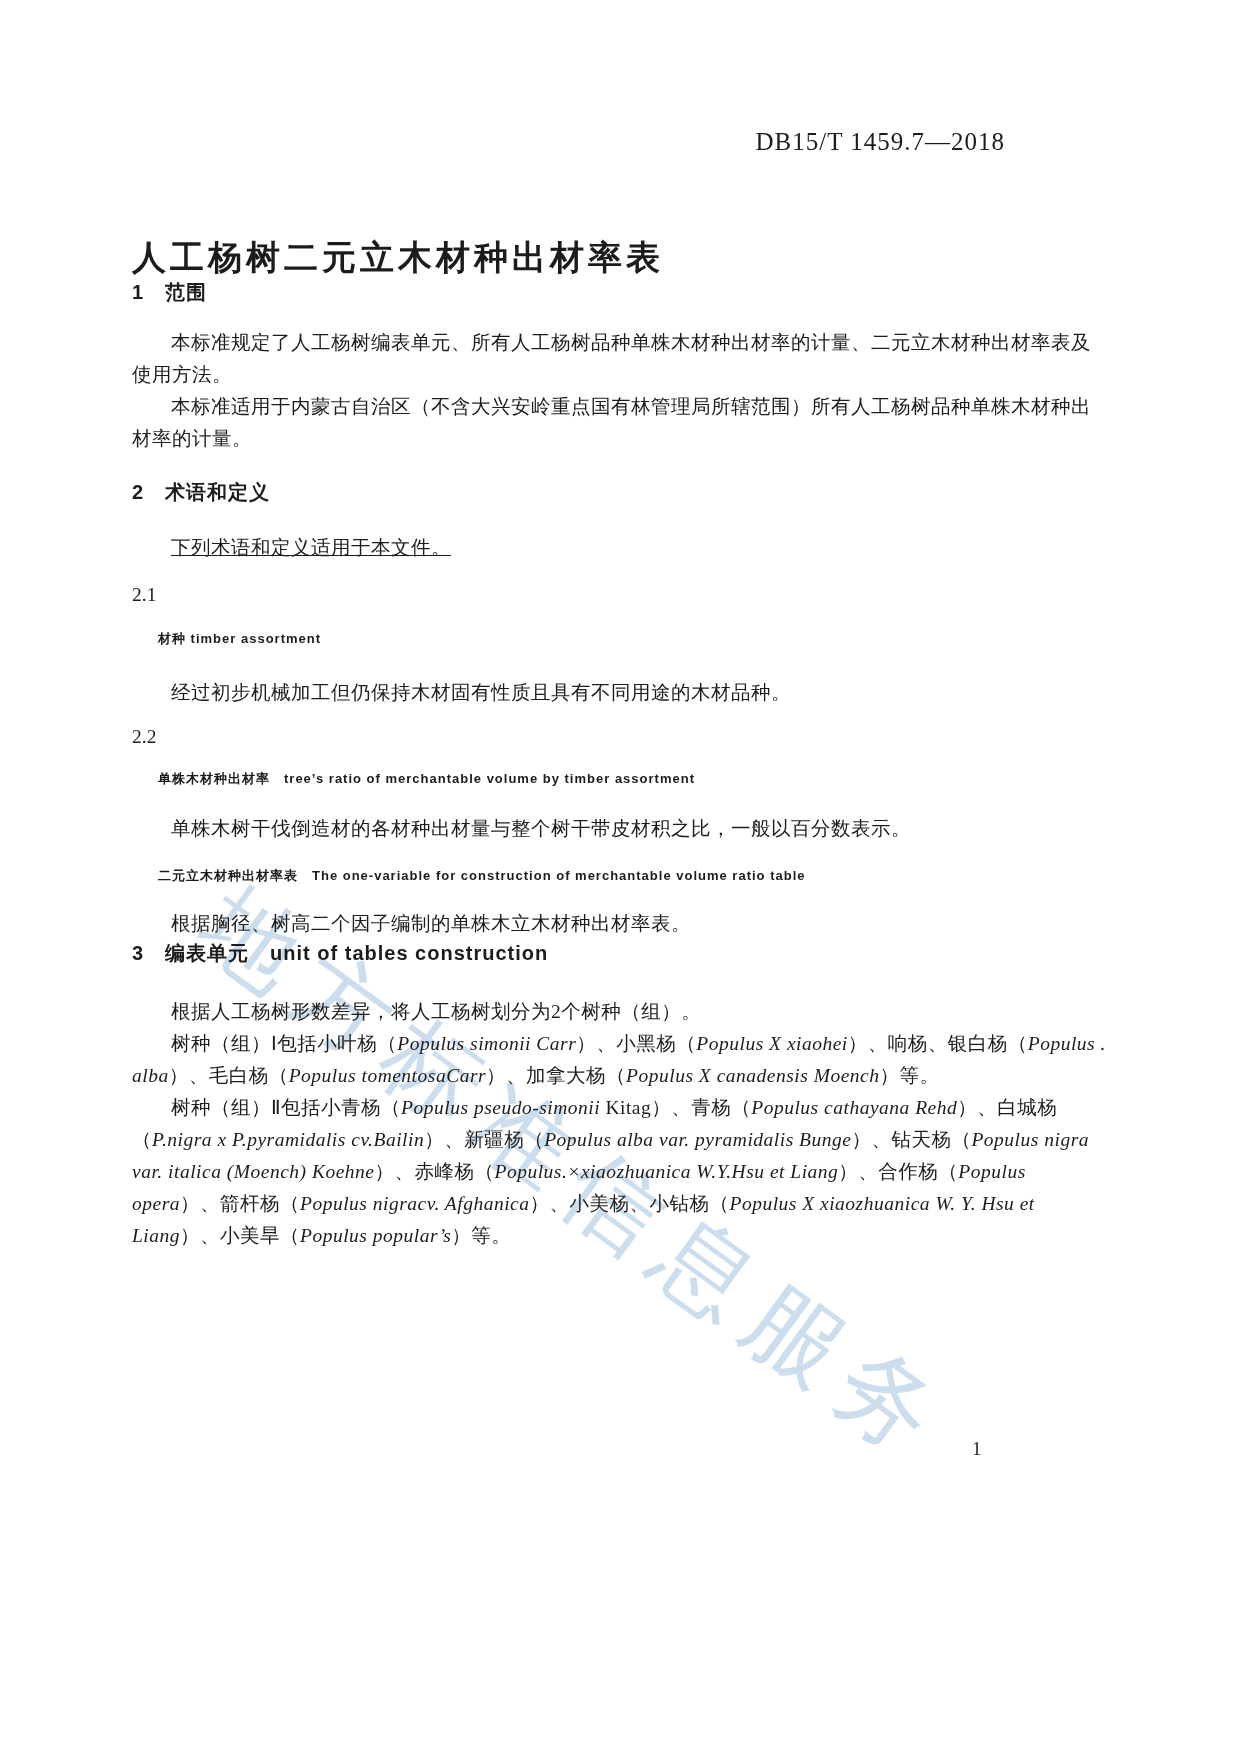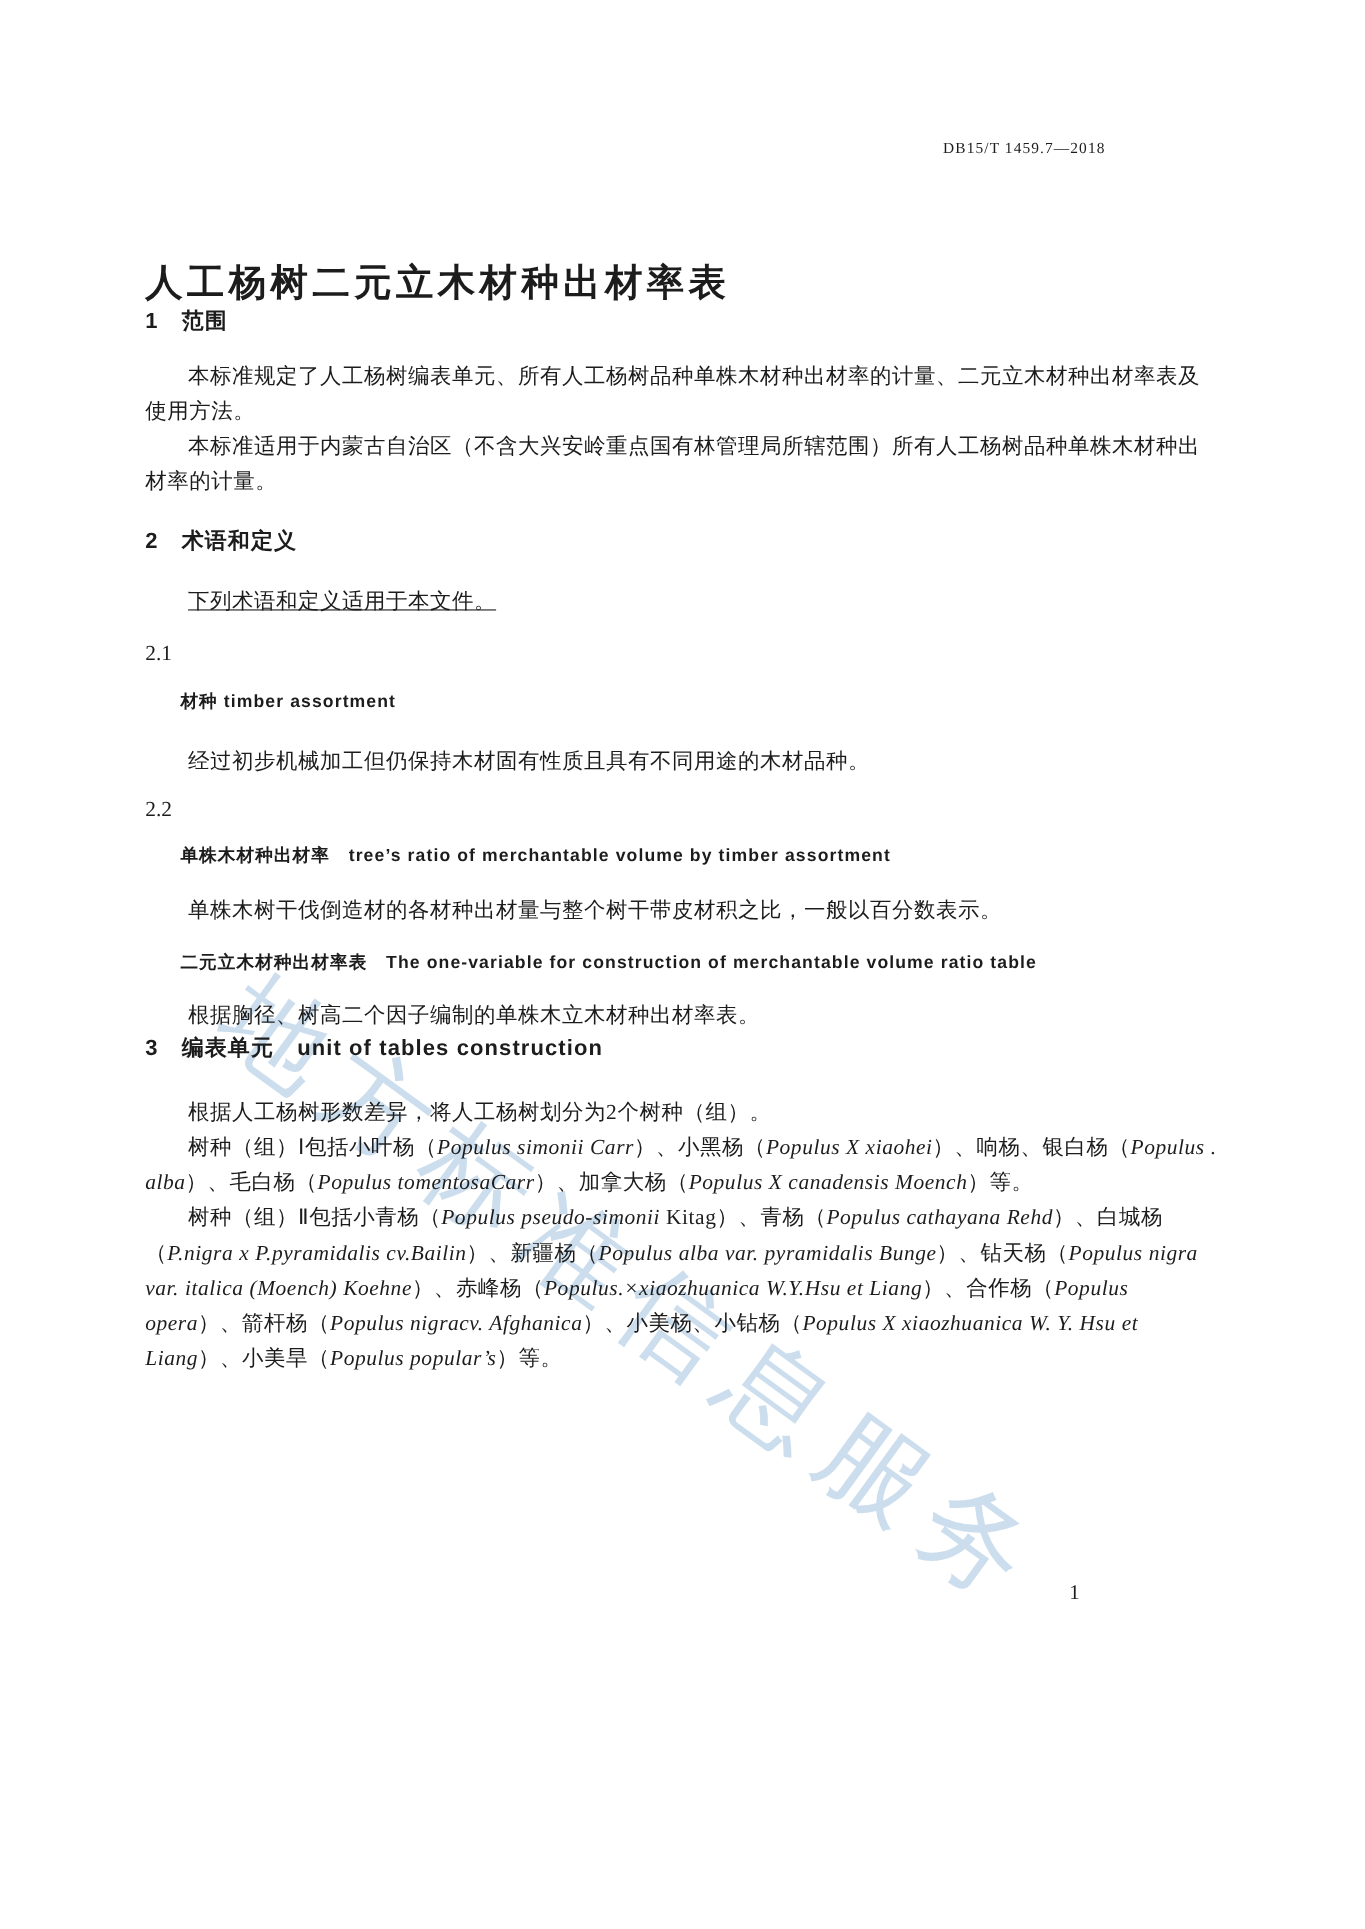--- a/index.html
+++ b/index.html
@@ -28,21 +28,21 @@
     transform: rotate(36deg);
     transform-origin: 0 0;
     pointer-events: none;
   }
   .doc-number {
     position: absolute;
     top: 128px;
     right: 236px;
     z-index: 1;
     font-family: "Liberation Serif", serif;
-    font-size: 14px;
+    font-size: 25px;
     letter-spacing: 1px;
   }
   .content {
     position: absolute;
     left: 132px;
     top: 0;
     width: 978px;
     z-index: 1;
     font-size: 19.5px;
     line-height: 32px;
@@ -61,21 +61,21 @@
     font-family: "Liberation Sans", sans-serif;
     font-weight: bold;
     font-size: 20px;
     line-height: 26px;
     letter-spacing: 1px;
   }
   .term {
     margin: 0;
     font-family: "Liberation Sans", sans-serif;
     font-weight: bold;
-    font-size: 16px;
+    font-size: 13px;
     line-height: 34px;
     text-indent: 2em;
     letter-spacing: 1px;
   }
   .tnum {
     margin: 0;
     font-size: 19.5px;
     line-height: 26px;
   }
   .body {

